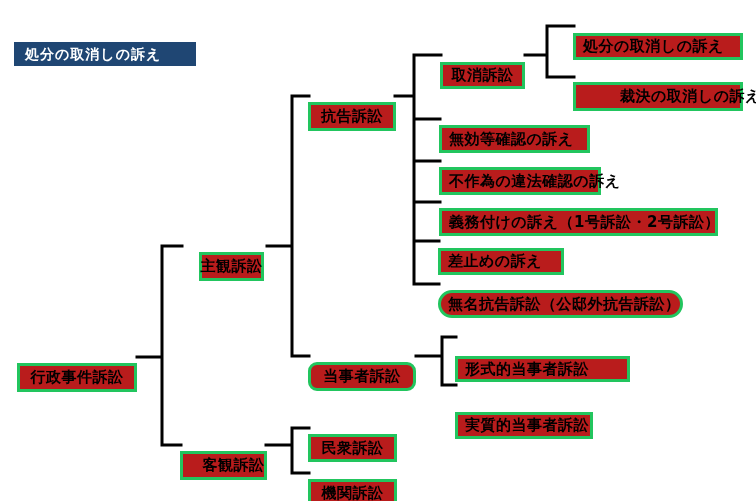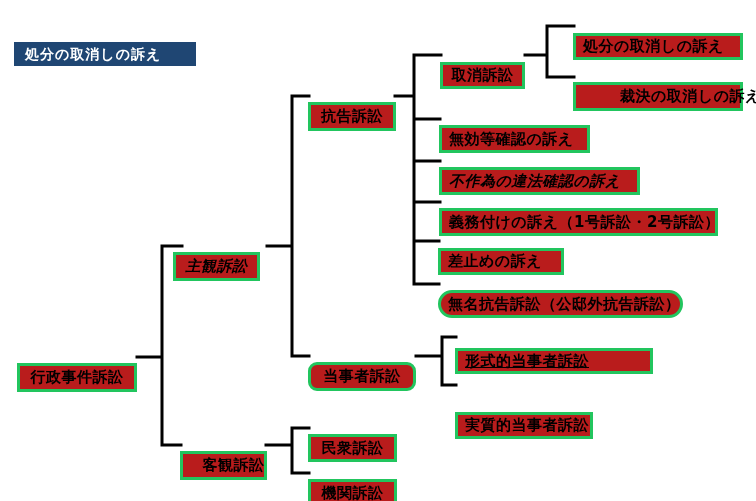--- a/index.html
+++ b/index.html
@@ -55,45 +55,45 @@
       <path d="M525 55 H547 M547 26 V77 M547 26 H574 M547 77 H574"></path>
       <path d="M416 356 H442 M442 337 V385 M442 337 H456 M442 385 H456"></path>
       <path d="M266 445 H292 M292 428 V473 M292 428 H309 M292 473 H309"></path>
     </g>
   </svg>
 
   <div class="title-box" style="left:14px; top:42px; width:182px; height:24px;">処分の取消しの訴え</div>
 
   <div class="node center" style="left:17px;  top:343px; width:120px; height:29px;">行政事件訴訟</div>
 
-  <div class="node center" style="left:173px; top:232px; width:87px; height:29px;font-style:italic;">主観訴訟</div>
+  <div class="node center" style="left:199px; top:232px; width:65px; height:29px;">主観訴訟</div>
 
   <div class="node center" style="left:180px; top:431px; width:87px; height:29px;padding-left:20px;">客観訴訟</div>
 
   <div class="node center" style="left:308px; top:82px;  width:88px; height:29px;">抗告訴訟</div>
 
   <div class="node center" style="left:308px; top:342px; width:108px; height:29px;border-radius:9px;">当事者訴訟</div>
 
   <div class="node center" style="left:308px; top:414px; width:89px; height:28px;">民衆訴訟</div>
 
   <div class="node center" style="left:308px; top:459px; width:89px; height:28px;">機関訴訟</div>
 
   <div class="node center" style="left:440px; top:42px;  width:85px; height:27px;">取消訴訟</div>
 
   <div class="node left" style="left:573px; top:13px;  width:170px; height:27px;">処分の取消しの訴え</div>
 
   <div class="node left" style="left:573px; top:62px;  width:170px; height:29px;padding-left:44px;">裁決の取消しの訴え</div>
 
   <div class="node left" style="left:439px; top:105px; width:151px; height:28px;">無効等確認の訴え</div>
 
-  <div class="node left" style="left:439px; top:147px; width:201px; height:28px;font-style:italic;">不作為の違法確認の訴え</div>
+  <div class="node left" style="left:439px; top:147px; width:162px; height:28px;">不作為の違法確認の訴え</div>
 
   <div class="node left" style="left:439px; top:188px; width:279px; height:28px;">義務付けの訴え（1号訴訟・2号訴訟）</div>
 
   <div class="node left" style="left:438px; top:228px; width:126px; height:27px;">差止めの訴え</div>
 
   <div class="node left" style="left:438px; top:270px; width:245px; height:28px;border-radius:14px;">無名抗告訴訟（公邸外抗告訴訟）</div>
 
-  <div class="node left" style="left:455px; top:328px; width:198px; height:26px;text-decoration:underline;">形式的当事者訴訟</div>
+  <div class="node left" style="left:455px; top:336px; width:175px; height:26px;">形式的当事者訴訟</div>
 
   <div class="node left" style="left:455px; top:392px; width:138px; height:27px;">実質的当事者訴訟</div>
 
 </div>
 
 </body></html>

